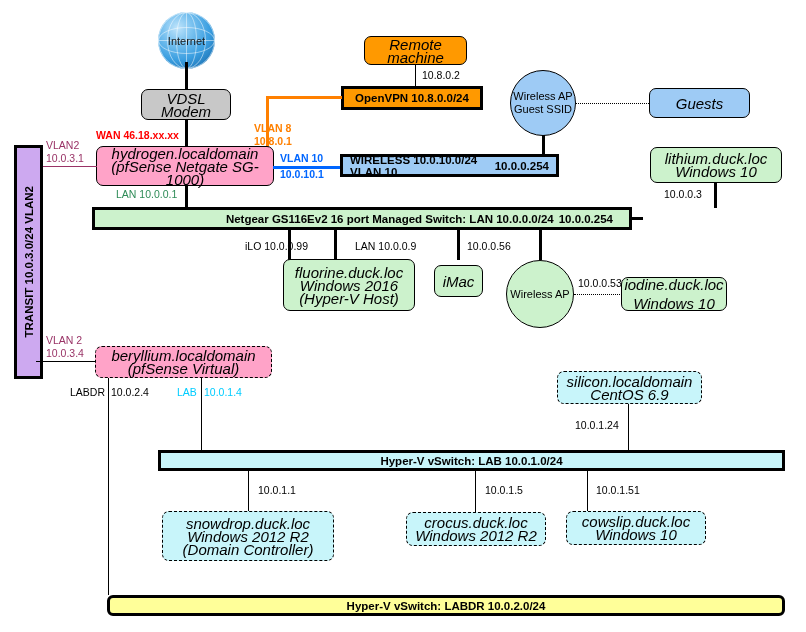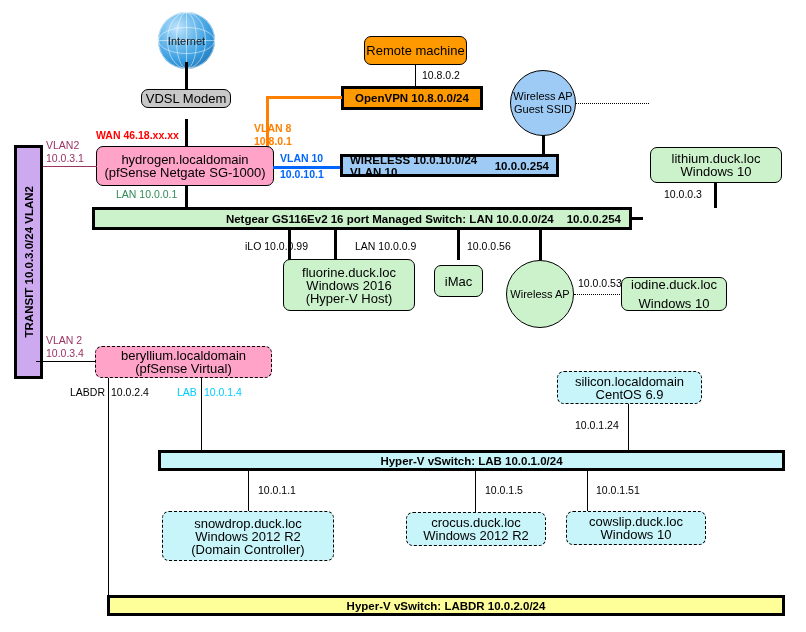--- a/index.html
+++ b/index.html
@@ -1,21 +1,21 @@
 <!DOCTYPE html>
 <html><head>
 <meta charset="utf-8">
 <style>
   html,body{margin:0;padding:0;background:#ffffff;}
   body{font-family:"Liberation Sans",sans-serif;}
   #canvas{position:relative;width:806px;height:632px;background:#fff;overflow:hidden;}
 
   .node{position:absolute;box-sizing:border-box;display:flex;flex-direction:column;
         align-items:center;justify-content:center;text-align:center;color:#000;
-        font-size:13px;line-height:13px;}
+        font-size:15px;line-height:13px;font-style:italic;}
   .rnd{border:1.4px solid #000;border-radius:7px;}
   .dash{border:1.6px dashed #000;border-radius:7px;}
   .bar{position:absolute;box-sizing:border-box;border:3.5px solid #000;
        display:flex;align-items:center;font-weight:bold;font-size:11.5px;color:#000;}
   .circ{position:absolute;box-sizing:border-box;border:1.4px solid #000;border-radius:50%;
         display:flex;flex-direction:column;align-items:center;justify-content:center;
         text-align:center;font-size:11px;line-height:13px;color:#000;}
   .lbl{position:absolute;font-size:10.5px;line-height:12px;color:#000;white-space:nowrap;}
   .line{position:absolute;background:#000;}
   .vline{width:2.6px;}
@@ -24,21 +24,21 @@
   .vthin{width:1.3px;}
   .hthin{height:1.3px;}
   .dotted{position:absolute;height:0;border-top:1.6px dotted #000;}
 
   .pink{background:#ffa3c8;}
   .green{background:#ccf2cc;}
   .blue{background:#9ecbf5;}
   .cyan{background:#c8f5fa;}
   .orange{background:#ff9900;}
   .grey{background:#c8c8c8;}
-  .yellow{background:#ffff99;}
+  .yellow{background:#ffff99;border-radius:6px;}
   .purple{background:#cda9f0;}
 
   #transit{position:absolute;border:3px solid #000;display:flex;align-items:center;
            justify-content:center;}
   #transit span{writing-mode:vertical-rl;transform:rotate(180deg);font-weight:bold;
                 font-size:11.5px;letter-spacing:0px;color:#000;white-space:nowrap;}
 
   .globe{position:absolute;border-radius:50%;
     background:radial-gradient(circle at 34% 28%, #bfe4fb 0%, #7cc3f0 26%, #3a9ee0 58%, #1f74b5 84%, #16598c 100%);
     display:flex;align-items:center;justify-content:center;}
@@ -59,21 +59,21 @@
         <line x1="28.5" y1="0.5" x2="28.5" y2="56.5"></line>
         <line x1="0.5" y1="28.5" x2="56.5" y2="28.5"></line>
         <ellipse cx="28.5" cy="28.5" rx="28" ry="13"></ellipse>
       </g>
     </svg>
     <span class="gtxt">Internet</span>
   </div>
 
   <div class="line vline" style="left:185px;top:62px;height:30px;"></div>
 
-  <div class="node rnd grey" style="left:141px;top:89px;width:90px;height:19px;">
+  <div class="node rnd grey" style="left:141px;top:89px;width:90px;height:31px;">
     <span>VDSL Modem</span>
   </div>
 
   <div class="line vline" style="left:185px;top:119px;height:28px;"></div>
   <div class="lbl" style="left:96px;top:129px;color:#ff0000;font-weight:bold;">WAN 46.18.xx.xx</div>
 
   <div class="node rnd orange" style="left:364px;top:36px;width:103px;height:29px;">
     <span>Remote machine</span>
   </div>
   <div class="line vthin thin" style="left:415px;top:64px;height:24px;"></div>
@@ -87,20 +87,23 @@
   <div class="line" style="left:266px;top:96px;width:2.6px;height:60px;background:#ff8000;"></div>
   <div class="lbl" style="left:254px;top:122px;color:#ff8000;font-weight:bold;">VLAN 8</div>
   <div class="lbl" style="left:254px;top:135px;color:#ff8000;font-weight:bold;">10.8.0.1</div>
 
   <div class="circ blue" style="left:510px;top:70px;width:66px;height:66px;">
     <span>Wireless AP</span>
     <span>Guest SSID</span>
   </div>
   <div class="dotted" style="left:576px;top:103px;width:73px;"></div>
 
+  <div class="node rnd blue" style="left:649px;top:88px;width:101px;height:30px;">
+    <span>Guests</span>
+  </div>
 
   <div class="line vline" style="left:542px;top:135px;height:21px;"></div>
 
   <div class="node rnd pink" style="left:96px;top:146px;width:178px;height:40px;">
     <span>hydrogen.localdomain</span>
     <span>(pfSense Netgate SG-1000)</span>
   </div>
 
   <div class="line hthin" style="left:36px;top:166px;width:61px;background:#993366;"></div>
   <div class="lbl" style="left:46px;top:139px;color:#993366;">VLAN2</div>
@@ -118,21 +121,21 @@
   <div class="node rnd green" style="left:650px;top:147px;width:132px;height:36px;">
     <span>lithium.duck.loc</span>
     <span>Windows 10</span>
   </div>
   <div class="line vline" style="left:714px;top:182px;height:26px;"></div>
   <div class="lbl" style="left:664px;top:188px;">10.0.0.3</div>
 
   <div class="line vline" style="left:185px;top:185px;height:23px;"></div>
   <div class="lbl" style="left:116px;top:188px;color:#2e8b57;">LAN 10.0.0.1</div>
 
-  <div class="bar green" style="left:92px;top:207px;width:540px;height:23px;padding:0 8px;justify-content:space-between;">
+  <div class="bar green" style="left:92px;top:207px;width:540px;height:23px;padding:0 16px;justify-content:space-between;">
     <span style="flex:1;text-align:center;padding-left:110px;">Netgear GS116Ev2  16 port Managed Switch: LAN 10.0.0.0/24</span>
     <span>10.0.0.254</span>
   </div>
 
   <div class="line hline" style="left:631px;top:217px;width:12px;"></div>
 
 
   <div class="line vline" style="left:288px;top:229px;height:31px;"></div>
   <div class="lbl" style="left:245px;top:240px;">iLO 10.0.0.99</div>
   <div class="line vline" style="left:334px;top:229px;height:31px;"></div>

